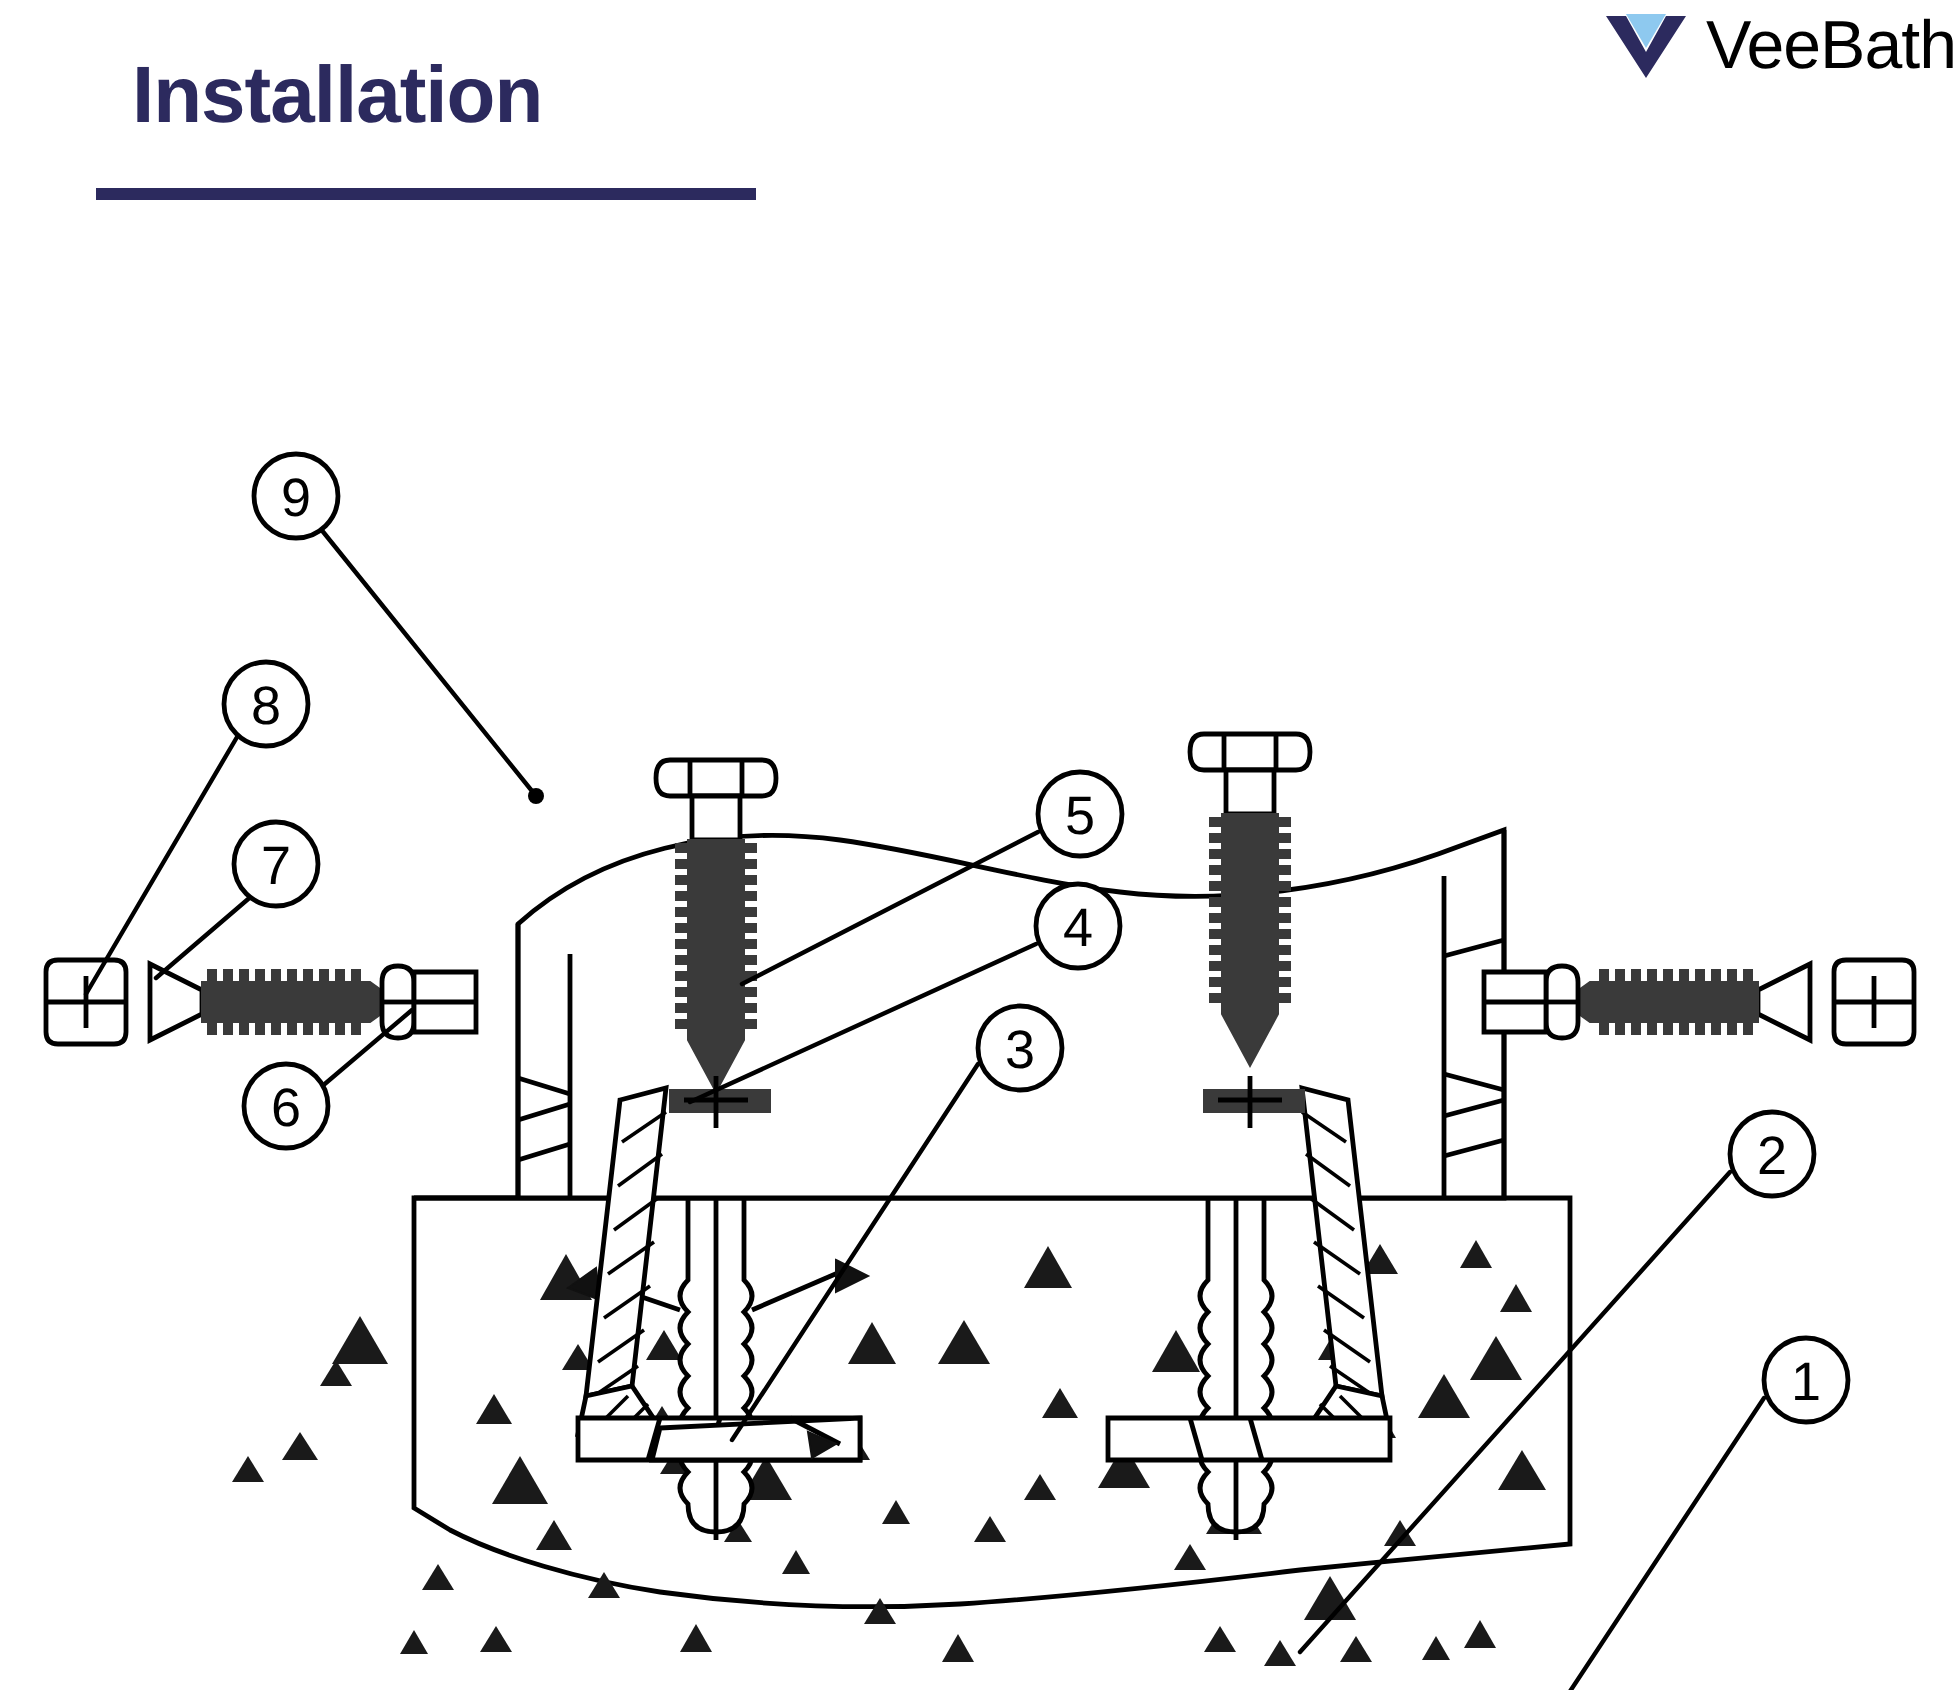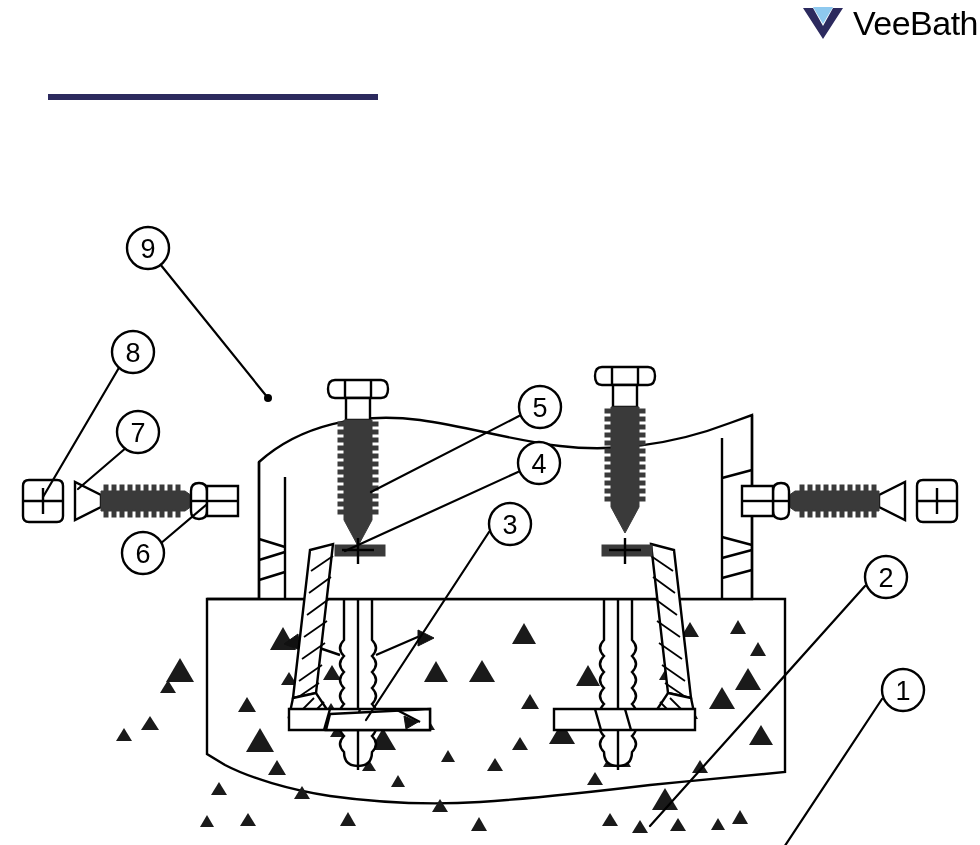--- a/index.html
+++ b/index.html
@@ -98,20 +98,21 @@
     fill: #000;
     text-anchor: middle;
     dominant-baseline: central;
   }
 </style>
 </head>
 <body>
 
 <div id="header">
 
+  <div id="page-title">Installation</div>
 
   <div id="title-underline"></div>
 
   <div id="brand">
     <svg id="brand-mark" viewBox="0 0 44 36">
       <path d="M2 3 L12 3 L22 21 L32 3 L42 3 L22 34 Z" fill="#2c2a5e"></path>
       <path d="M12 2 L32 2 L22 19 Z" fill="#8ec9ef"></path>
     </svg>
     <div id="brand-name">VeeBath</div>
   </div>

